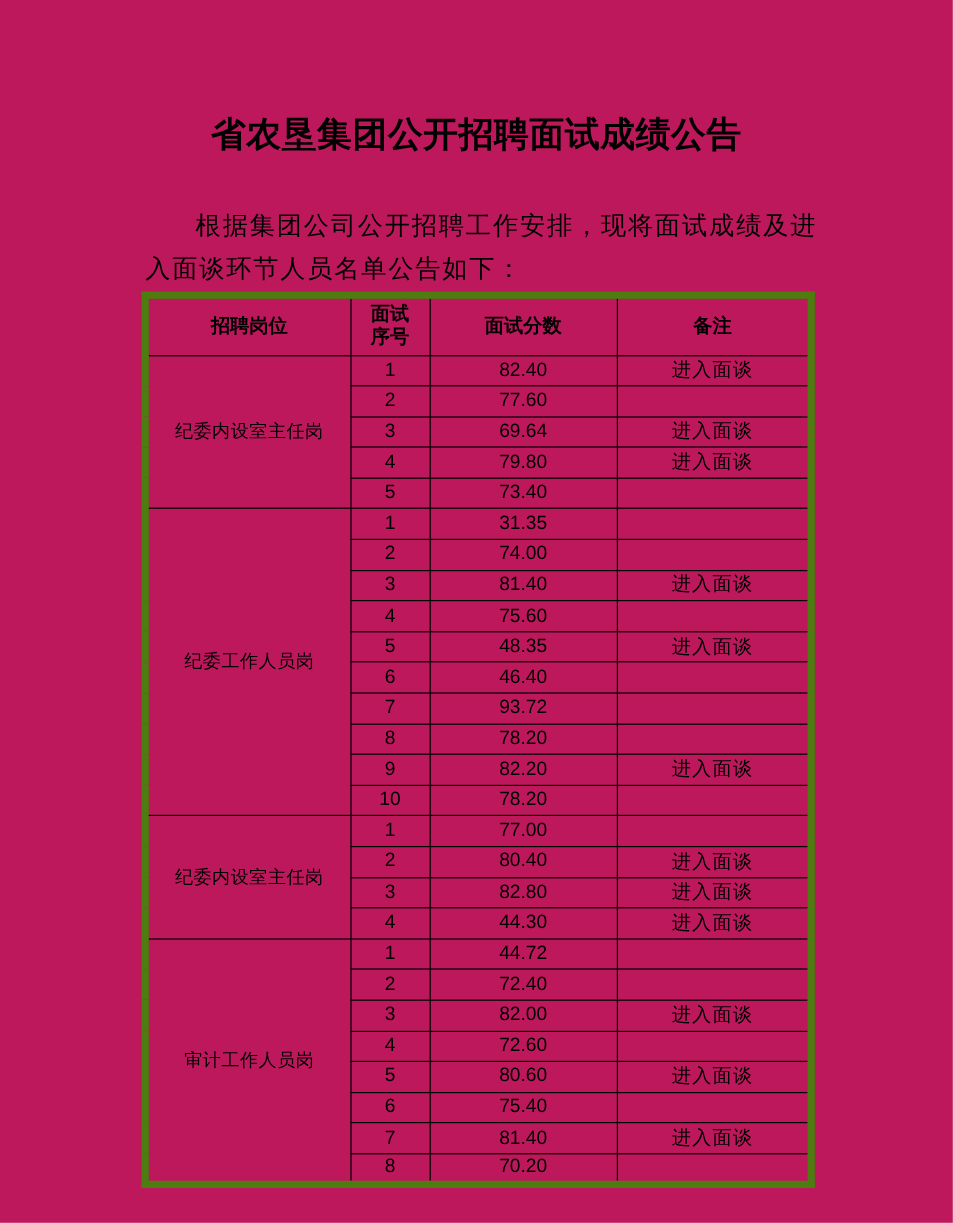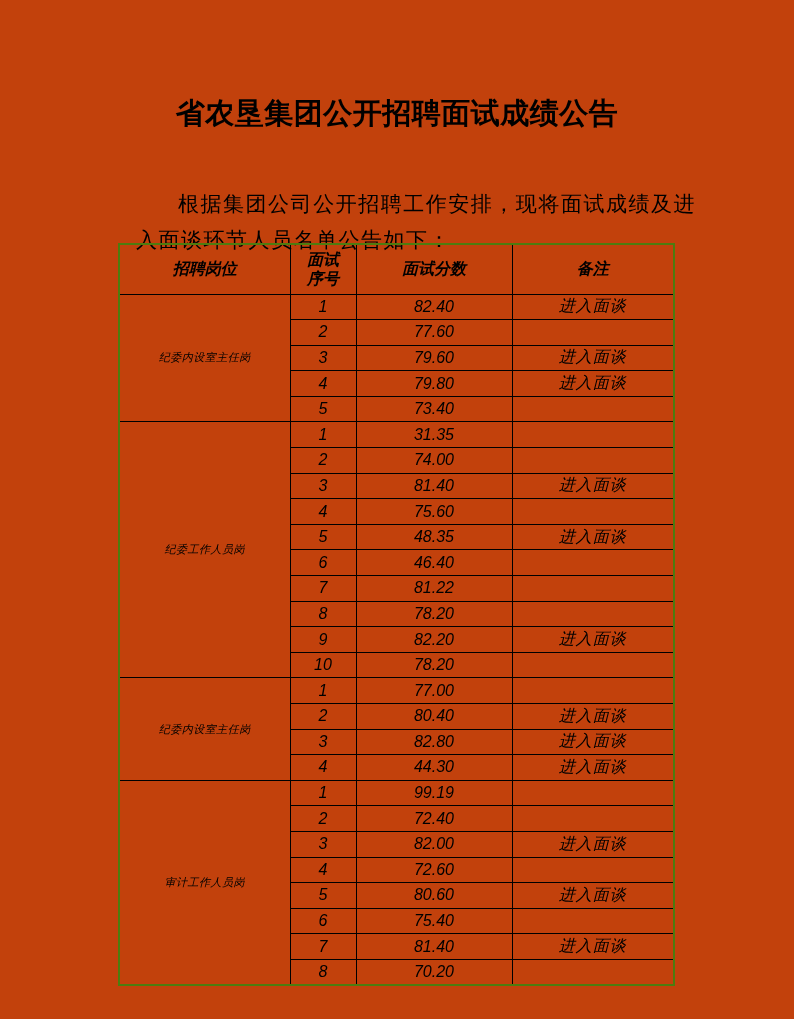--- a/index.html
+++ b/index.html
@@ -11,79 +11,78 @@
     width: 794px;
     height: 1019px;
     overflow: hidden;
     color: #000000;
     font-family: "Liberation Serif", serif;
   }
   .page {
     position: relative;
     width: 794px;
     height: 1019px;
-    background: #c2410c;
+    background: #be185d;
   }
   .doc-title {
     position: absolute;
     top: 92px;
     left: 0;
     width: 100%;
     margin: 0;
     text-align: center;
     font-size: 29px;
     font-weight: bold;
     line-height: 42px;
     font-family: "Liberation Serif", serif;
     letter-spacing: 0.5px;
   }
   .intro {
     position: absolute;
     top: 170px;
     left: 120px;
     width: 560px;
-    margin: 16px;
+    margin: 1px;
     font-size: 21px;
     line-height: 36px;
     letter-spacing: 1.5px;
     text-indent: 2em;
     text-align: justify;
     font-family: Liberation Sans, sans-serif;
   }
   table.scores {
     position: absolute;
     top: 243px;
     left: 118px;
     width: 555px;
     border-collapse: collapse;
     table-layout: fixed;
-    border: 2px solid #4d7c0f;
+    border: 6px solid #4d7c0f;
     font-family: "Liberation Sans", sans-serif;
     font-size: 16px;
     color: #000000;
-    font-style: italic;
   }
   table.scores th,
   table.scores td {
     border: 1px solid #000000;
     text-align: center;
     vertical-align: middle;
     padding: 0;
     overflow: hidden;
   }
   table.scores thead tr { height: 50px; }
   table.scores tbody tr { height: 25.6px; }
   th { font-weight: bold; font-size: 16px; }
   .hdr-wrap {
     display: inline-block;
     width: 38px;
     word-break: break-all;
     line-height: 19px;
   }
-  .pos-cell { font-size: 11px; letter-spacing: 0.5px; }
+  .pos-cell { font-size: 15px; letter-spacing: 0.5px; }
   .seq-cell, .score-cell, .remark-cell { font-size: 16px; }
   .remark-cell { letter-spacing: 1px; }
 </style>
 </head>
 <body>
 
 <div class="page">
 
   <h1 class="doc-title">省农垦集团公开招聘面试成绩公告</h1>
 
@@ -113,21 +112,21 @@
           <td class="score-cell">82.40</td>
           <td class="remark-cell">进入面谈</td>
         </tr>
         <tr>
           <td class="seq-cell">2</td>
           <td class="score-cell">77.60</td>
           <td class="remark-cell"></td>
         </tr>
         <tr>
           <td class="seq-cell">3</td>
-          <td class="score-cell">79.60</td>
+          <td class="score-cell">69.64</td>
           <td class="remark-cell">进入面谈</td>
         </tr>
         <tr>
           <td class="seq-cell">4</td>
           <td class="score-cell">79.80</td>
           <td class="remark-cell">进入面谈</td>
         </tr>
         <tr>
           <td class="seq-cell">5</td>
           <td class="score-cell">73.40</td>
@@ -159,21 +158,21 @@
           <td class="score-cell">48.35</td>
           <td class="remark-cell">进入面谈</td>
         </tr>
         <tr>
           <td class="seq-cell">6</td>
           <td class="score-cell">46.40</td>
           <td class="remark-cell"></td>
         </tr>
         <tr>
           <td class="seq-cell">7</td>
-          <td class="score-cell">81.22</td>
+          <td class="score-cell">93.72</td>
           <td class="remark-cell"></td>
         </tr>
         <tr>
           <td class="seq-cell">8</td>
           <td class="score-cell">78.20</td>
           <td class="remark-cell"></td>
         </tr>
         <tr>
           <td class="seq-cell">9</td>
           <td class="score-cell">82.20</td>
@@ -201,21 +200,21 @@
           <td class="remark-cell">进入面谈</td>
         </tr>
         <tr>
           <td class="seq-cell">4</td>
           <td class="score-cell">44.30</td>
           <td class="remark-cell">进入面谈</td>
         </tr>
         <tr>
           <td rowspan="8" class="pos-cell">审计工作人员岗</td>
           <td class="seq-cell">1</td>
-          <td class="score-cell">99.19</td>
+          <td class="score-cell">44.72</td>
           <td class="remark-cell"></td>
         </tr>
         <tr>
           <td class="seq-cell">2</td>
           <td class="score-cell">72.40</td>
           <td class="remark-cell"></td>
         </tr>
         <tr>
           <td class="seq-cell">3</td>
           <td class="score-cell">82.00</td>

